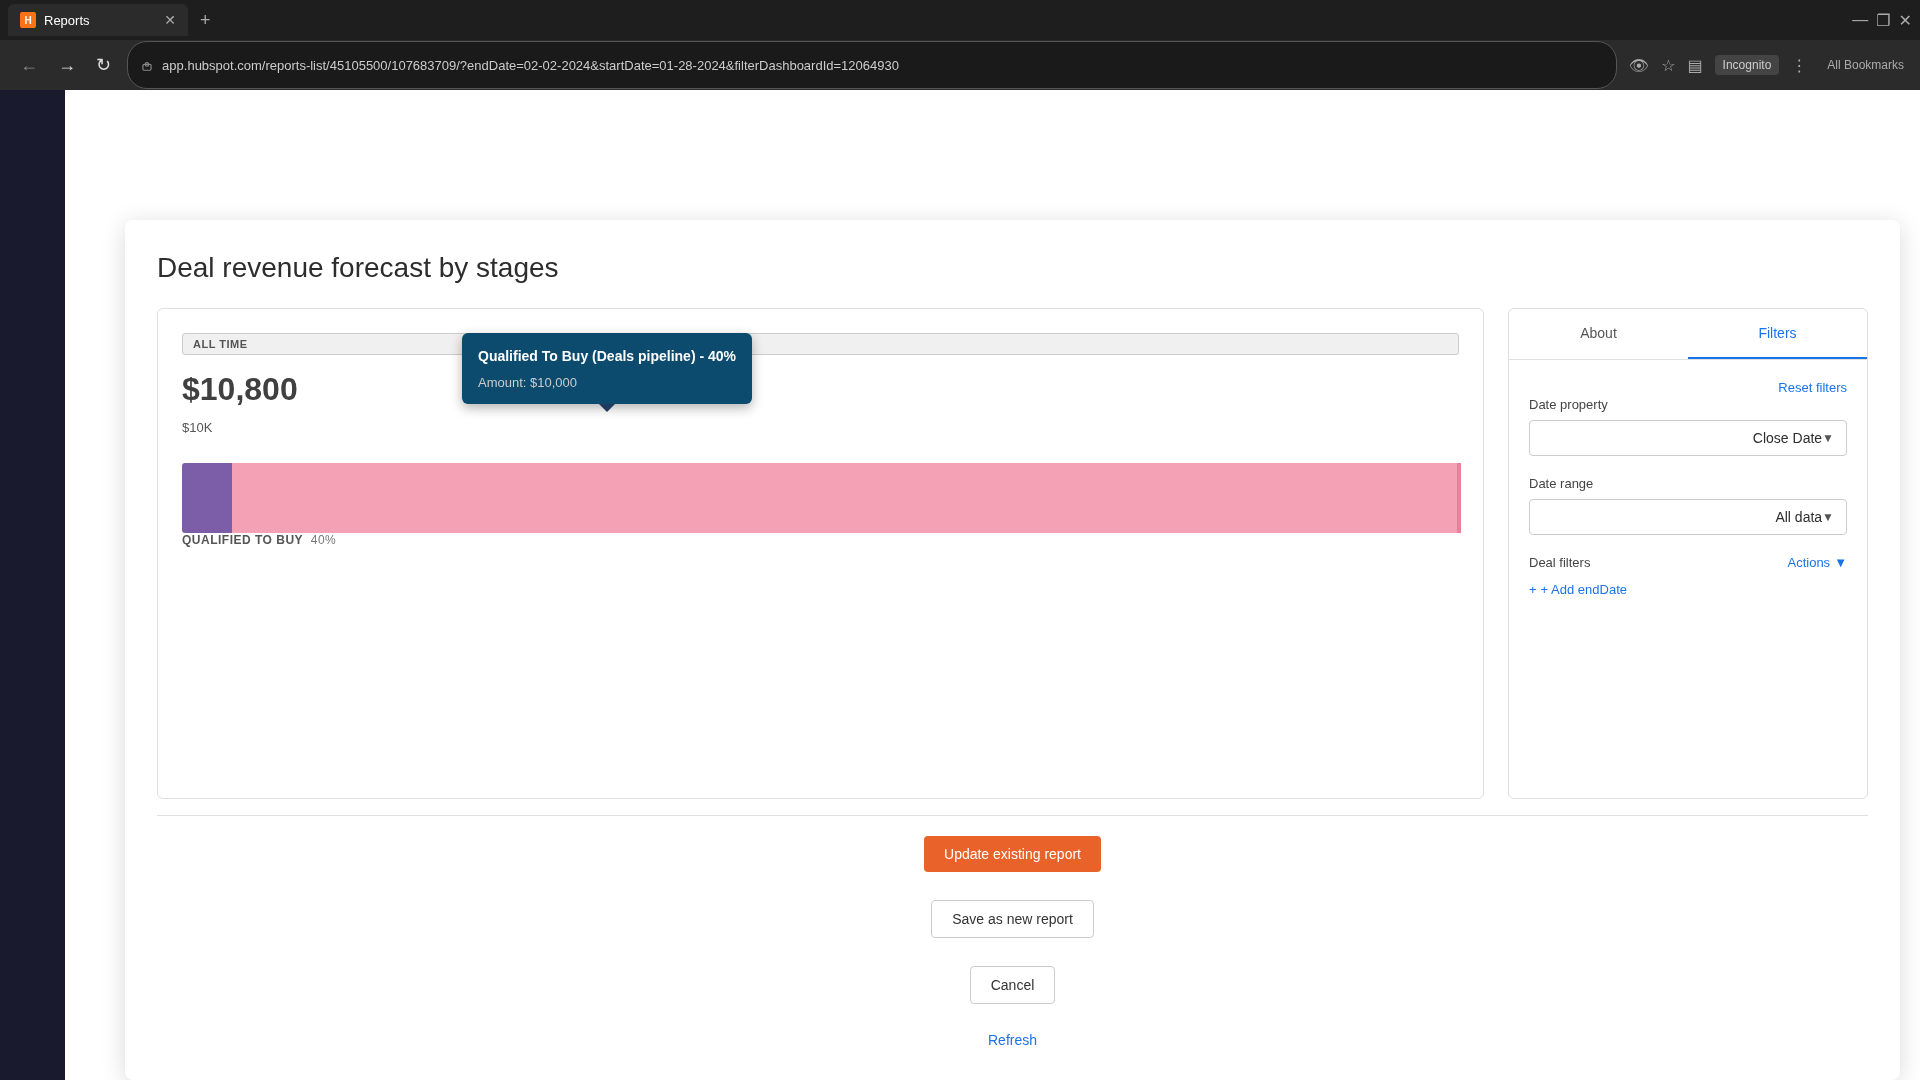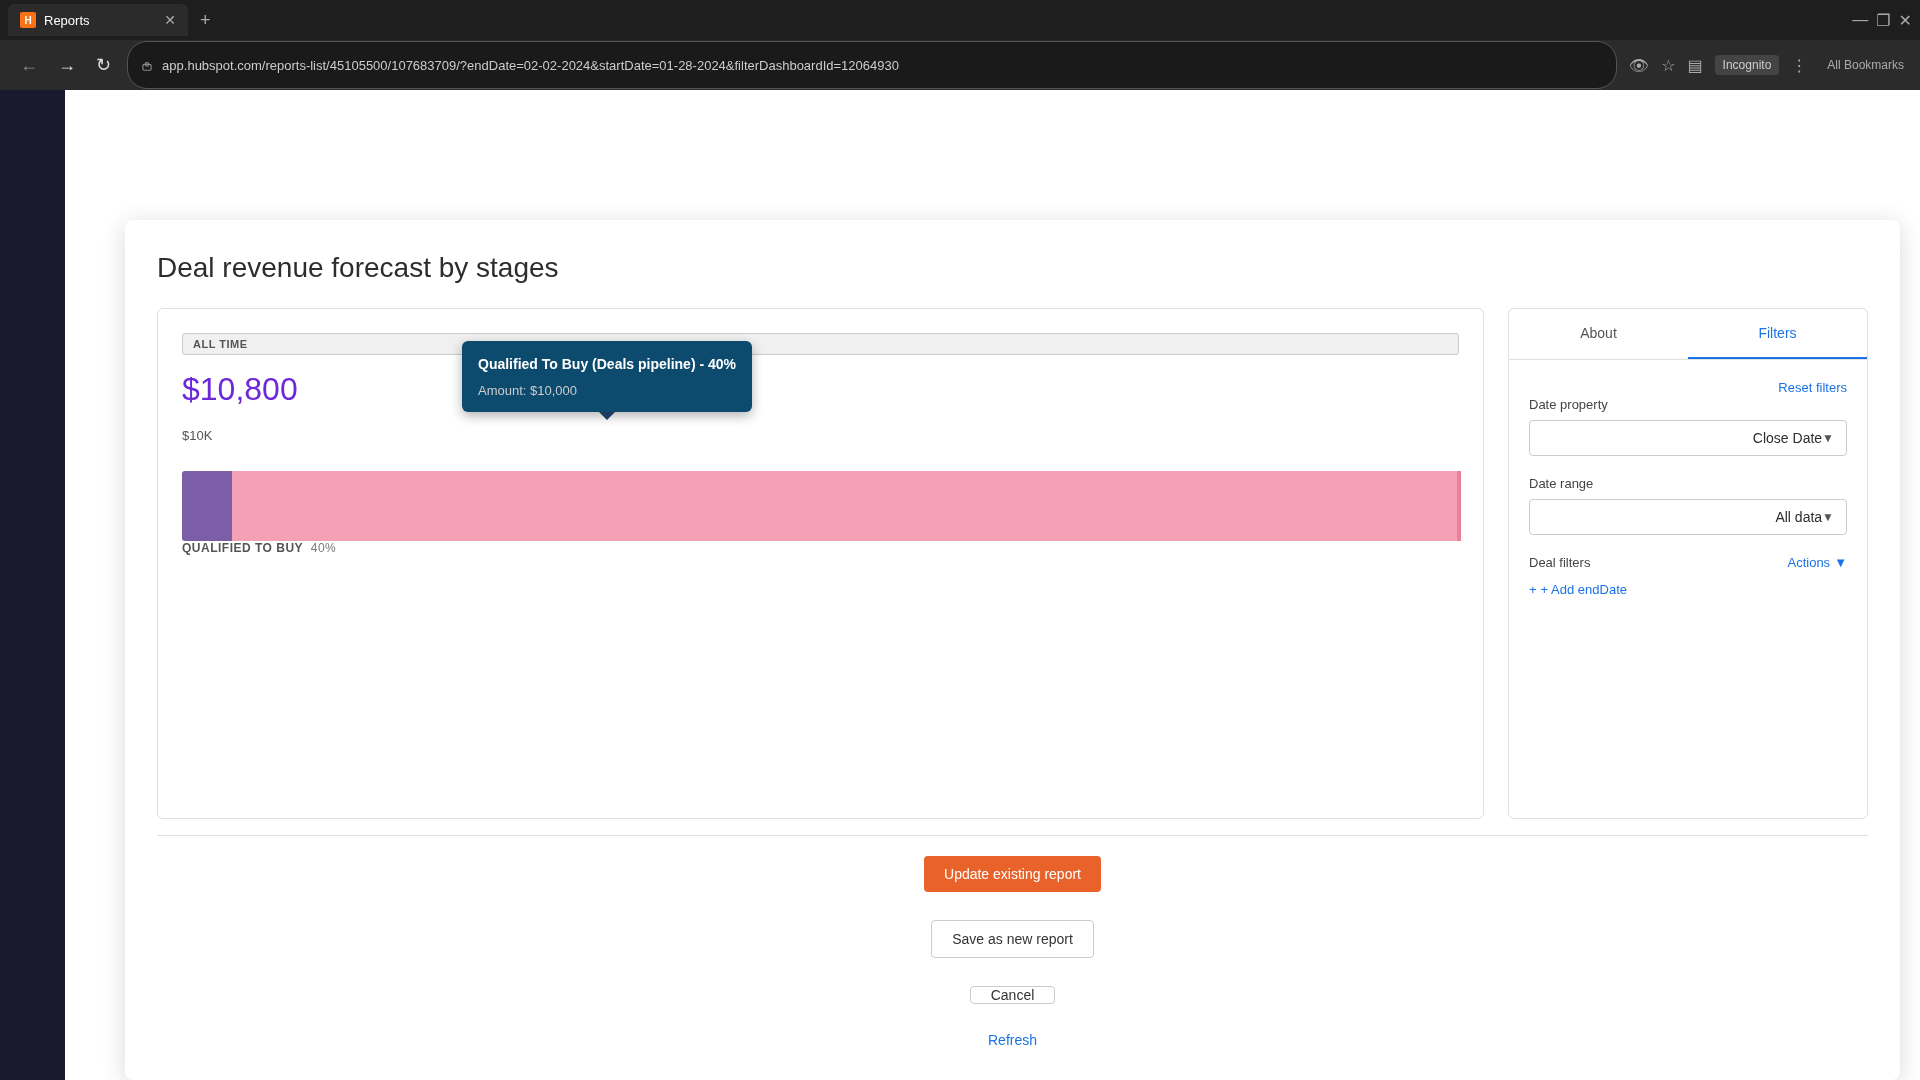--- a/index.html
+++ b/index.html
@@ -36,21 +36,21 @@
     
     .report-modal { position: absolute; top: 130px; left: 60px; right: 20px; bottom: 0; background: #fff; border-radius: 8px; box-shadow: 0 4px 24px rgba(0,0,0,0.15); z-index: 20; display: flex; flex-direction: column; padding: 32px; }
 
     .report-title { font-size: 28px; font-weight: 400; color: #2d2d2d; margin-bottom: 24px; }
 
     .report-body { display: flex; gap: 24px; flex: 1; min-height: 0; }
 
     
     .chart-area { flex: 1; background: #fff; border: 1px solid #e0e0e0; border-radius: 6px; padding: 24px; display: flex; flex-direction: column; min-height: 0; }
     .chart-badge { display: inline-block; background: #f0f0f0; border: 1px solid #ccc; color: #555; font-size: 11px; font-weight: 600; padding: 4px 10px; border-radius: 3px; margin-bottom: 16px; letter-spacing: 0.5px; }
-    .chart-value { font-size: 32px; font-weight: 400; color: #6d28d9; margin-bottom: 20px; }
+    .chart-value { font-size: 32px; font-weight: 700; color: #404040; margin-bottom: 12px; }
     .chart-y-label { font-size: 13px; color: #555; margin-bottom: 8px; }
     .chart-container { flex: 1; position: relative; min-height: 120px; }
     .chart-bar-wrapper { display: flex; align-items: center; height: 70px; margin-top: 20px; }
     .bar-purple { background: #7b5ea7; width: 50px; height: 70px; border-radius: 3px 0 0 3px; flex-shrink: 0; }
     .bar-pink { background: #f4a0b5; flex: 1; height: 70px; border-radius: 0 3px 3px 0; position: relative; }
     .chart-label { font-size: 12px; font-weight: 700; color: #555; letter-spacing: 0.5px; }
     .qualified-label { color: #555; }
     .pct-label { font-size: 12px; color: #777; margin-left: 4px; font-weight: 400; }
 
     
@@ -72,21 +72,21 @@
     .chevron-down { color: #555; font-size: 12px; }
     .deal-filters-header { display: flex; justify-content: space-between; align-items: center; margin-bottom: 12px; }
     .deal-filters-title { font-size: 13px; color: #444; font-weight: 500; }
     .actions-btn { color: #1a73e8; font-size: 13px; cursor: pointer; display: flex; align-items: center; gap: 4px; }
     .add-filter-btn { color: #1a73e8; font-size: 13px; cursor: pointer; display: flex; align-items: center; gap: 4px; }
 
     
     .bottom-actions { display: flex; align-items: center; gap: 28px; padding: 20px 0 0 0; border-top: 1px solid #e0e0e0; margin-top: 16px; flex-direction: column; }
     .btn-update { background: #e8622a; color: #fff; border: none; border-radius: 4px; padding: 10px 20px; font-size: 14px; font-weight: 500; cursor: pointer; }
     .btn-save { background: #fff; color: #333; border: 1px solid #ccc; border-radius: 4px; padding: 10px 20px; font-size: 14px; font-weight: 500; cursor: pointer; }
-    .btn-cancel { background: #fff; color: #333; border: 1px solid #ccc; border-radius: 4px; padding: 0 20px; font-size: 14px; font-weight: 500; cursor: pointer; }
+    .btn-cancel { background: #fff; color: #333; border: 1px solid #ccc; border-radius: 4px; padding: 10px 20px; font-size: 14px; font-weight: 500; cursor: pointer; }
     .btn-refresh { background: none; border: none; color: #1a73e8; font-size: 14px; cursor: pointer; }
   </style>
 </head>
 <body>
 
 <div class="browser-chrome">
   <div class="browser-tabs">
     <div class="browser-tab active">
       <div class="tab-favicon">H</div>
       <span>Reports</span>

